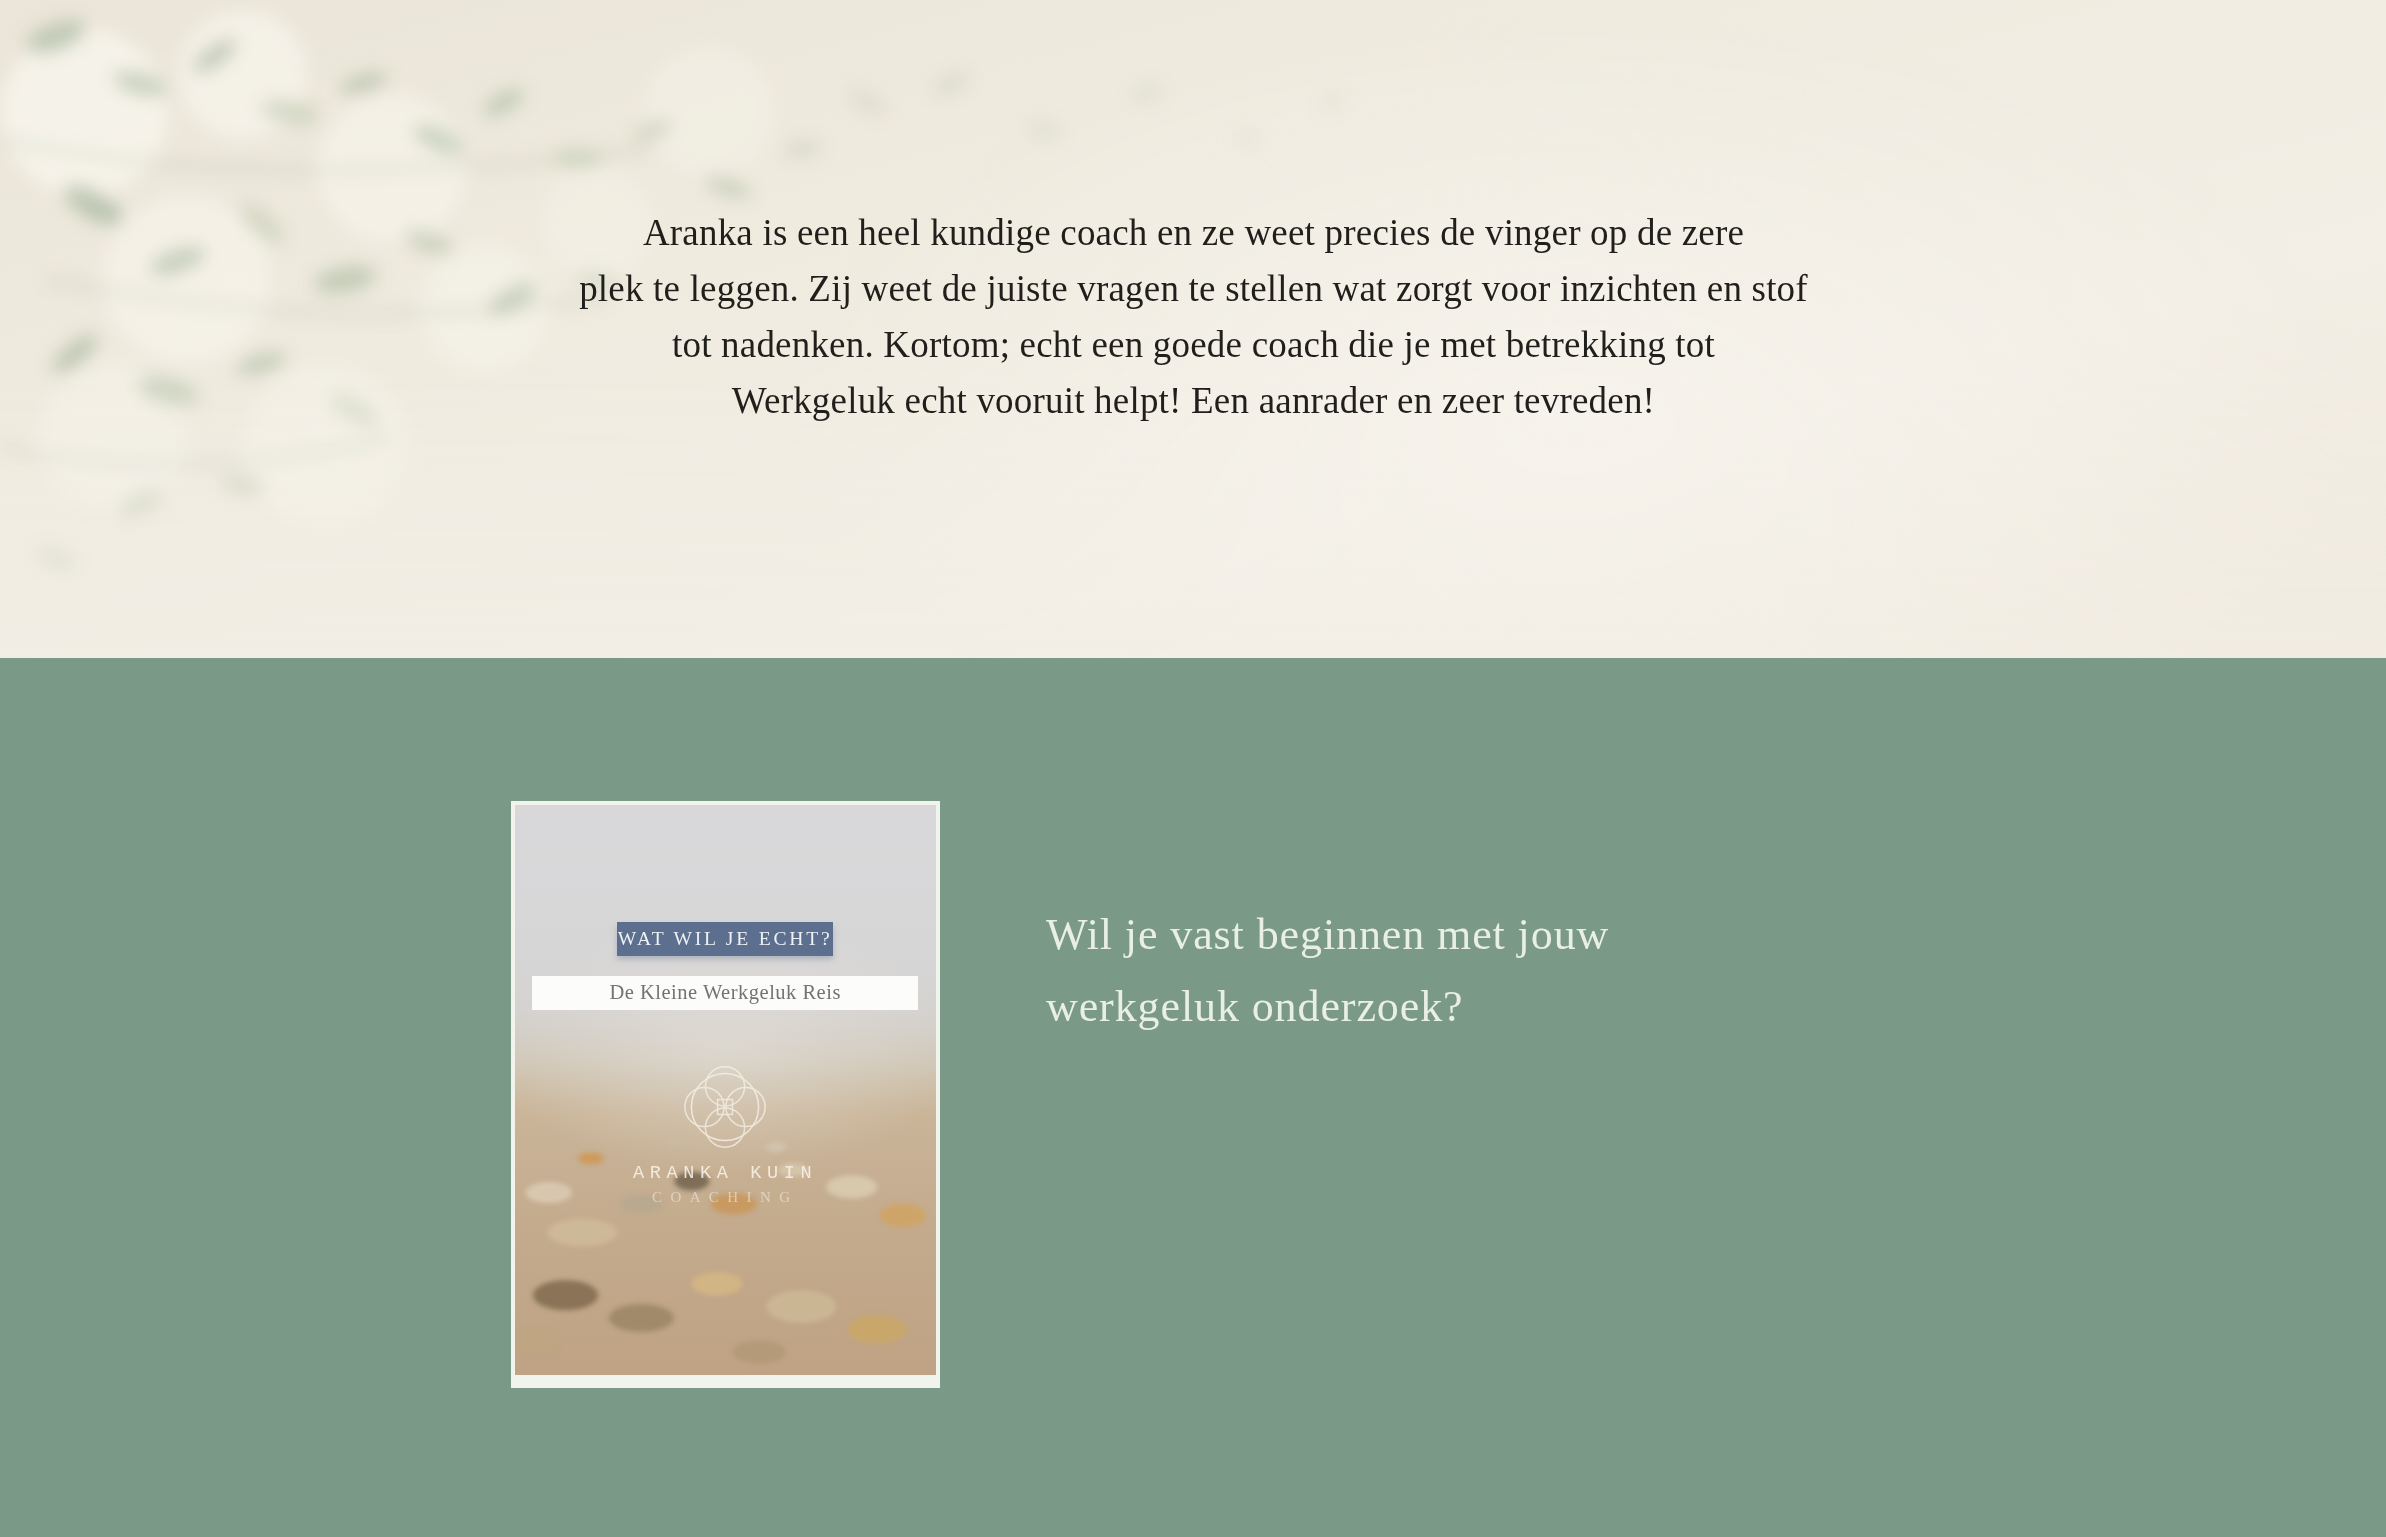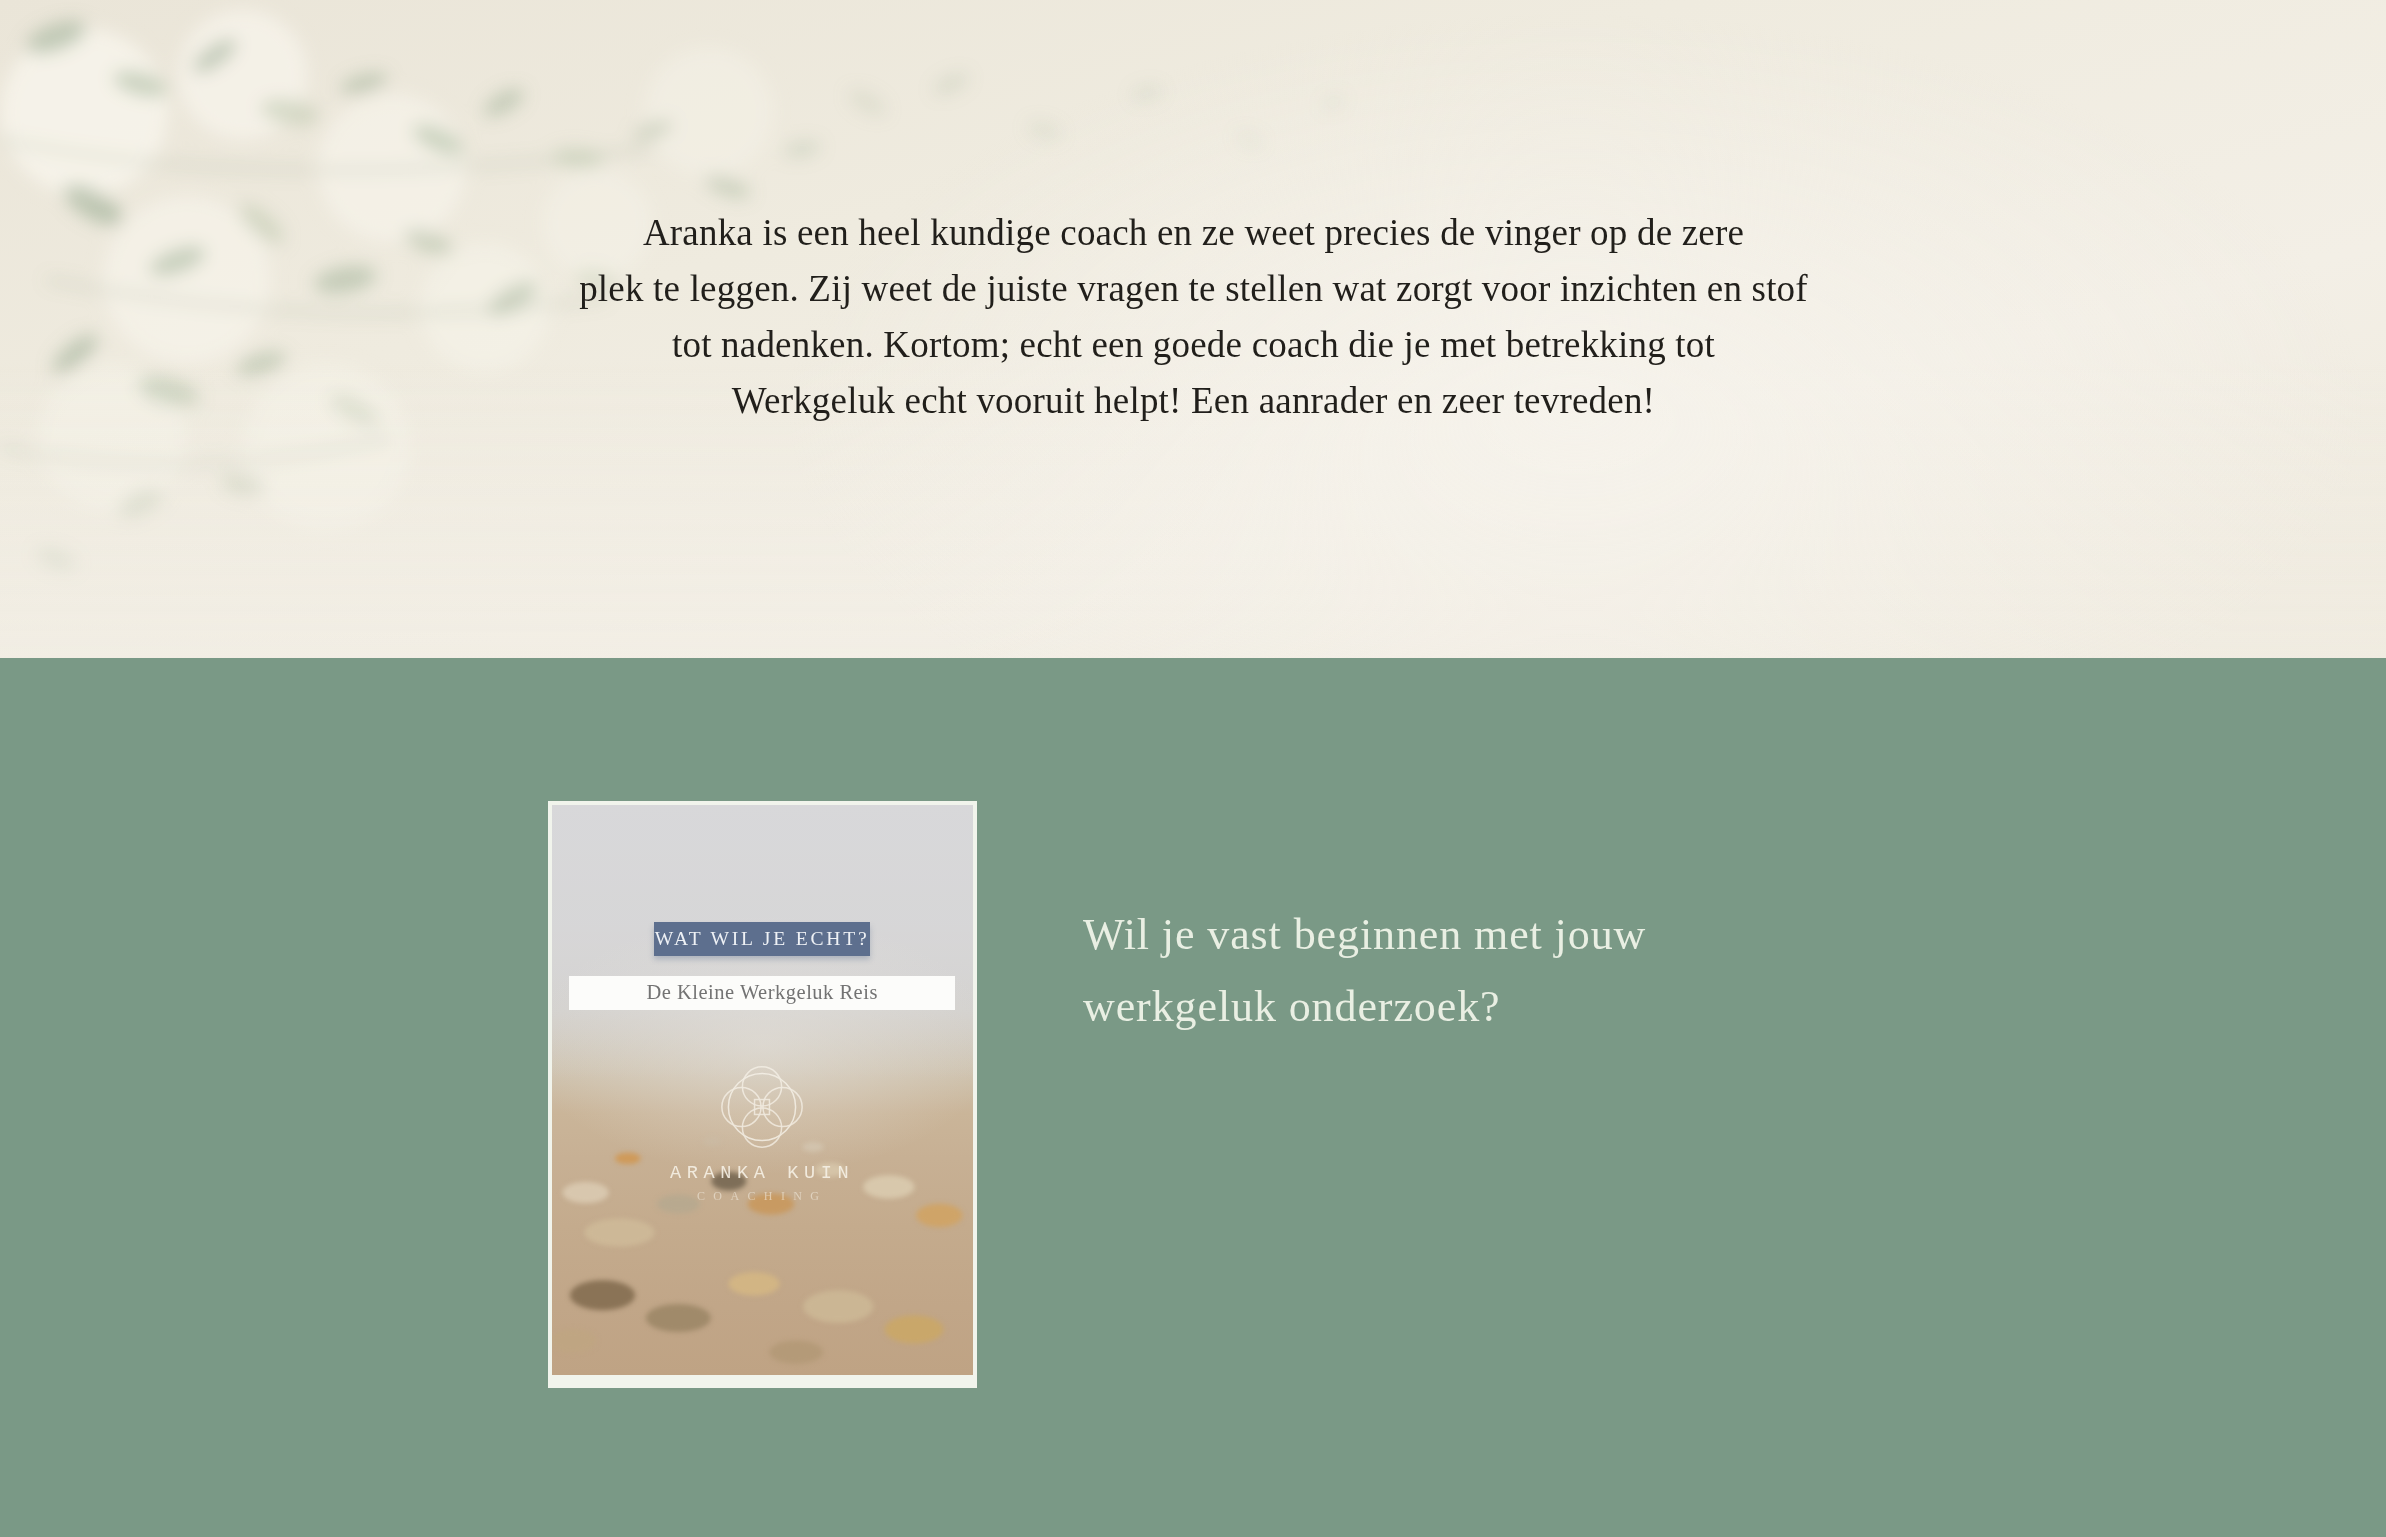--- a/index.html
+++ b/index.html
@@ -30,21 +30,20 @@
     font-size:37px;line-height:56px;
     color:#211f1b;
     white-space:pre-line;
     letter-spacing:0.2px;
   }
 
   
   .cta{
     position:absolute;left:0;top:658px;width:2074px;height:879px;
     background:#7a9986;
-    margin-left:37px;
   }
   .cta-heading{
     position:absolute;left:1046px;top:241px;
     font-size:44px;line-height:72px;font-weight:normal;
     color:#e9efe3;letter-spacing:0.9px;
     white-space:pre-line;margin:0;
   }
   .cta-button{
     position:absolute;left:1057px;top:528px;width:566px;height:84px;
     box-sizing:border-box;
@@ -123,21 +122,21 @@
   .cover-brand{
     position:absolute;left:0;right:0;top:358px;
     text-align:center;
     color:#f6f1e6;font-size:18.6px;letter-spacing:5.6px;
     opacity:0.9;
     font-family:Liberation Mono, monospace;
   }
   .cover-tagline{
     position:absolute;left:0;right:0;top:384px;
     text-align:center;
-    color:#f4efe4;font-size:12px;letter-spacing:8.4px;
+    color:#f4efe4;font-size:15px;letter-spacing:8.4px;
     opacity:0.55;
   }
 </style>
 </head>
 <body>
 
 <div class="page">
 
   <section class="hero">
     <svg class="hero-foliage" width="1492" height="658" viewBox="0 0 1600 706" aria-hidden="true">

